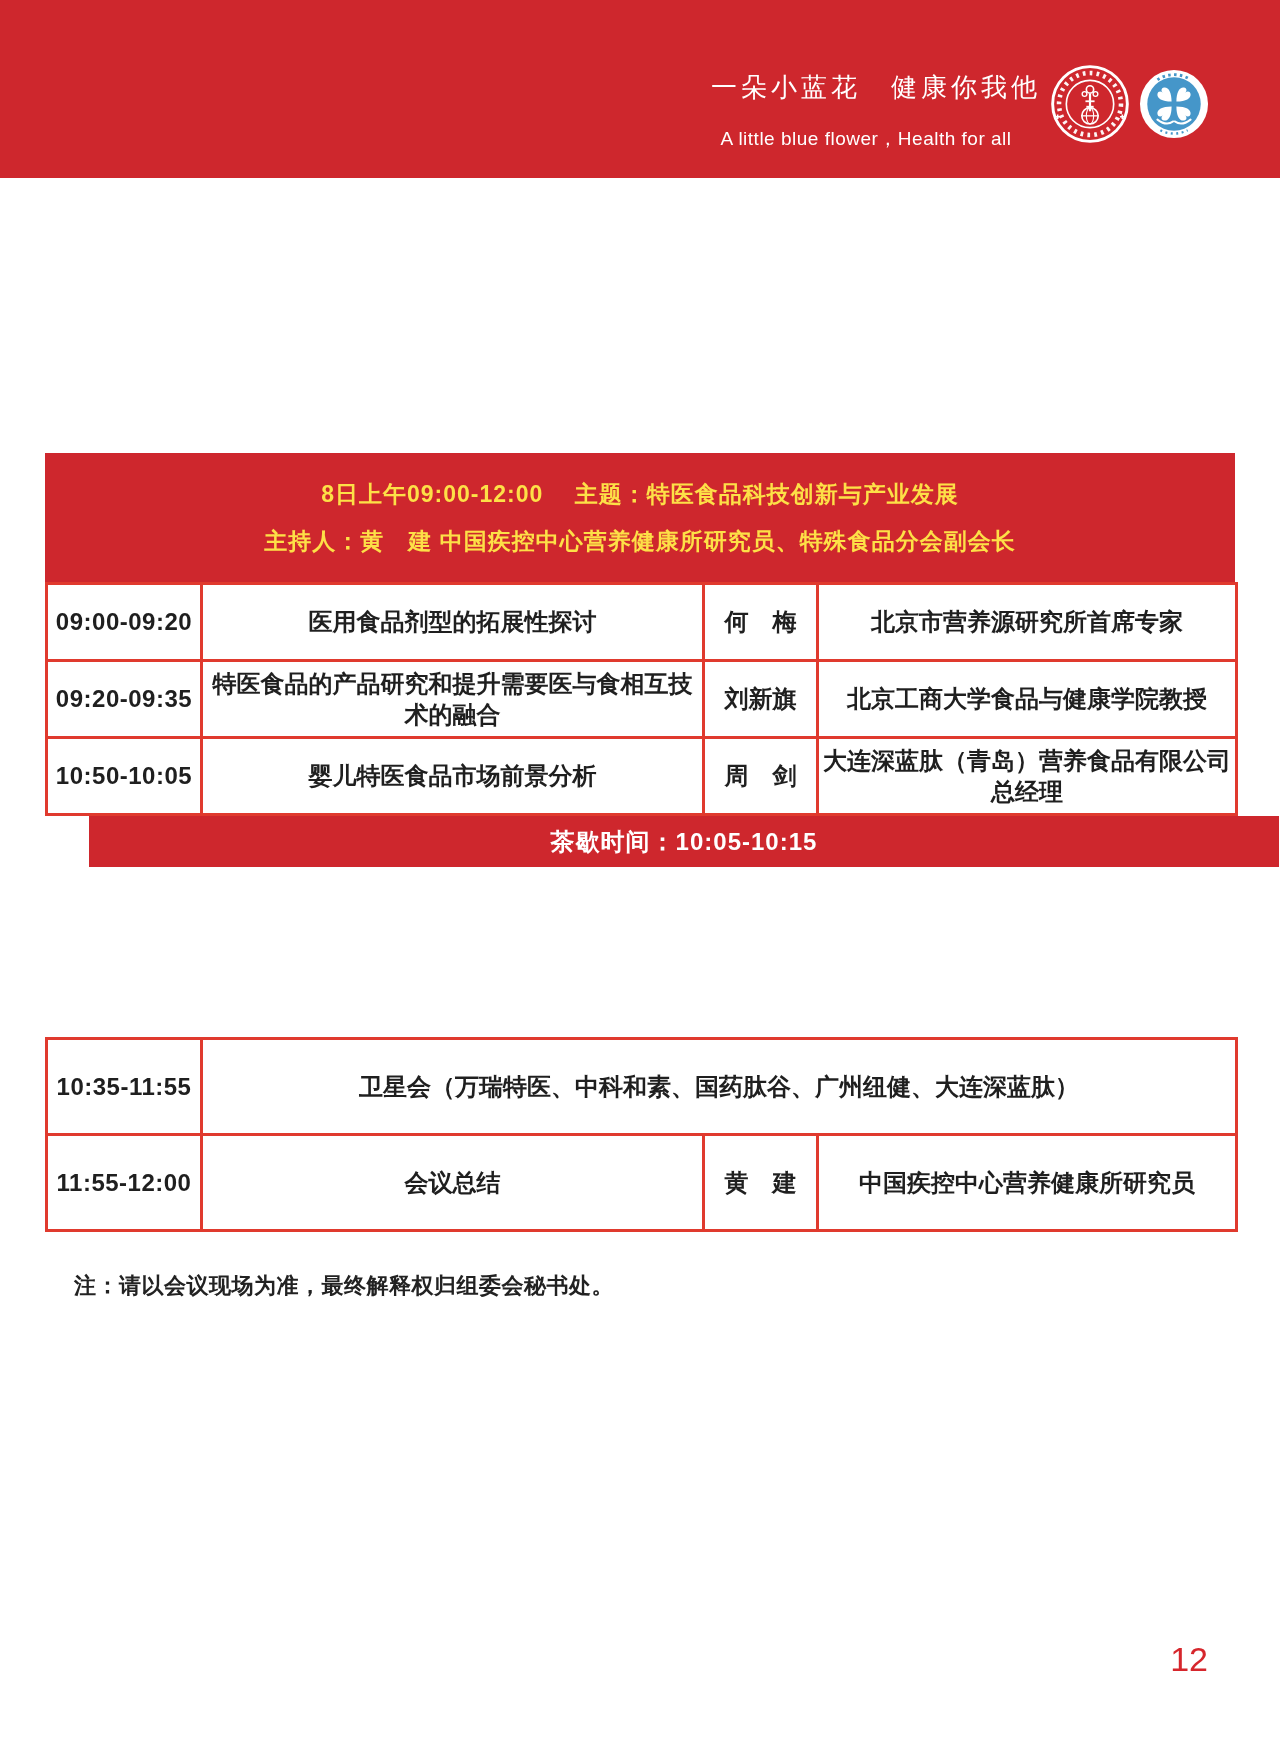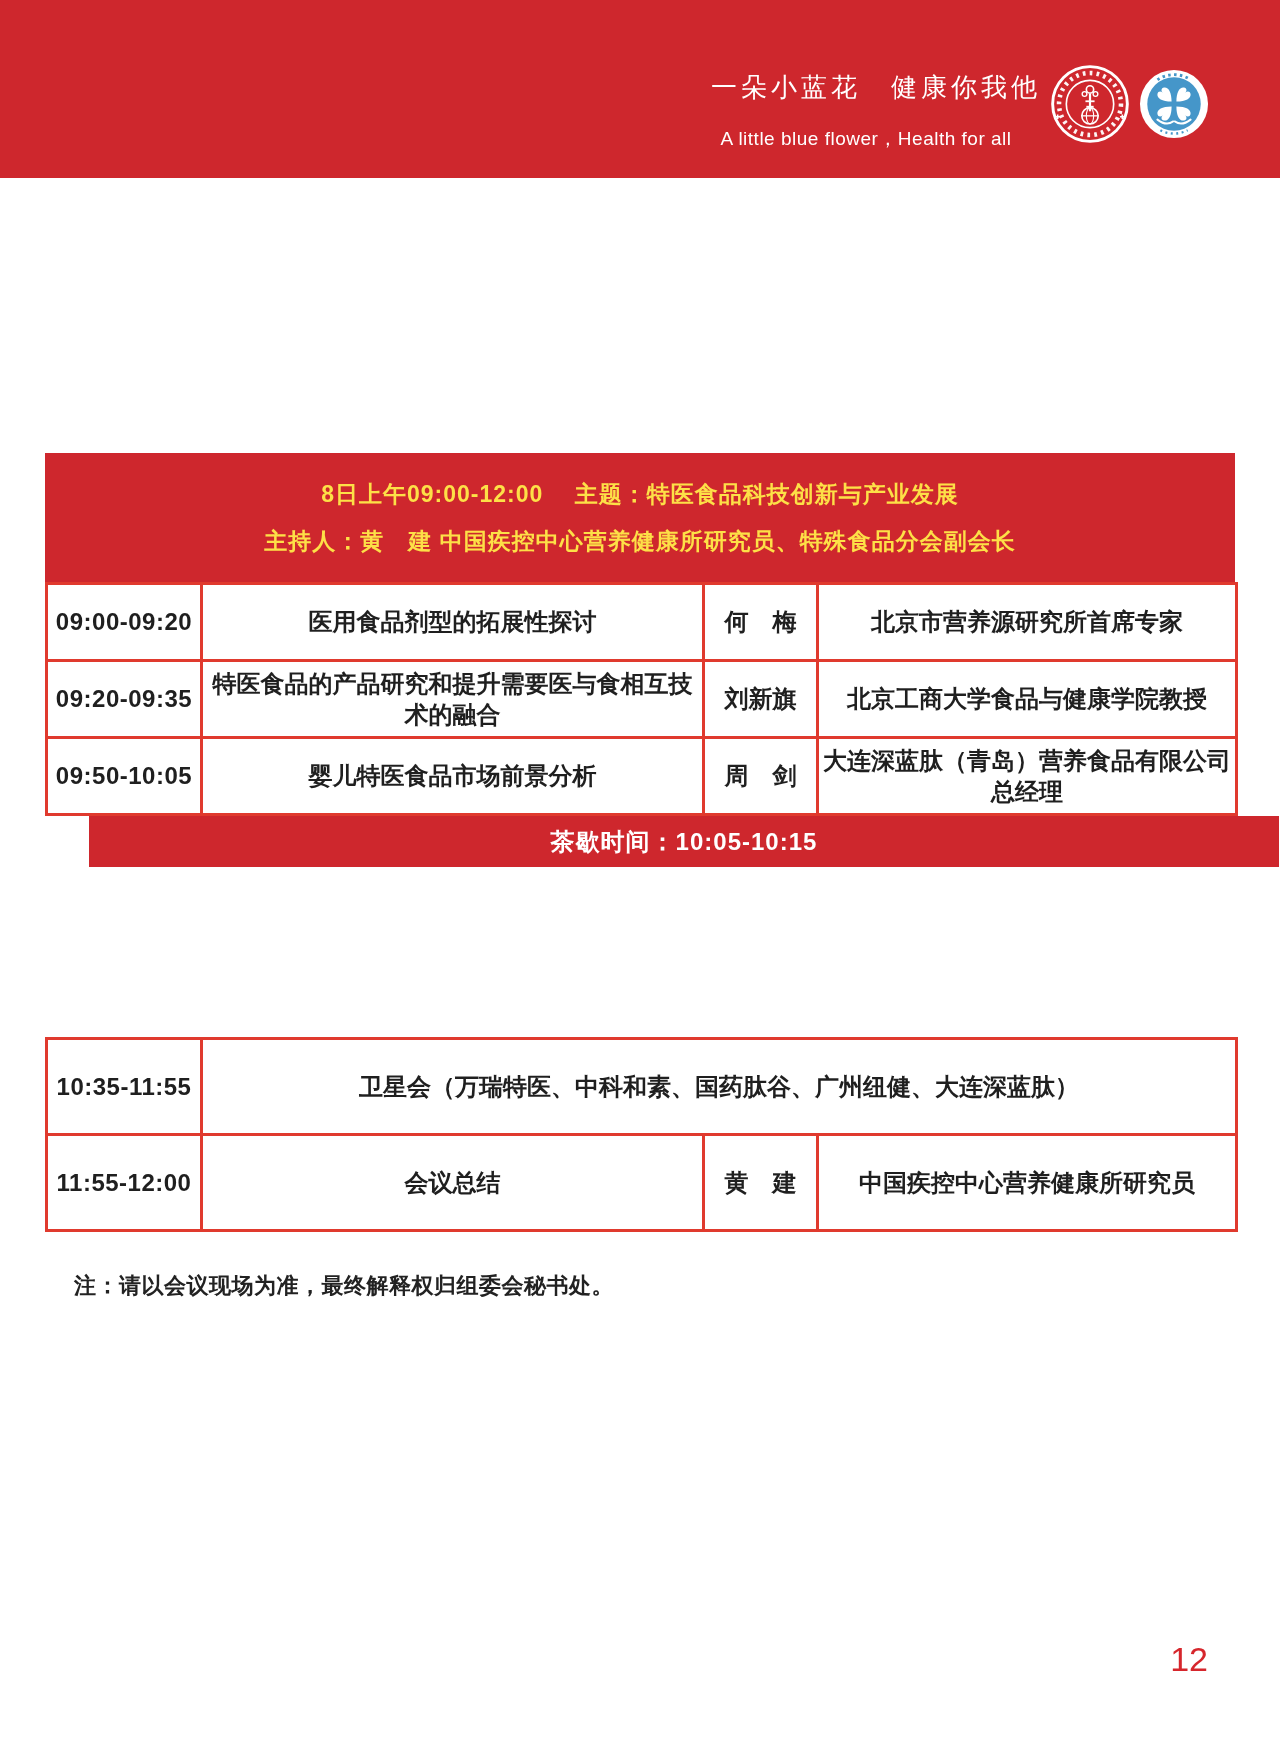--- a/index.html
+++ b/index.html
@@ -136,21 +136,21 @@
         <td>何　梅</td>
         <td>北京市营养源研究所首席专家</td>
       </tr>
       <tr>
         <td class="t-time">09:20-09:35</td>
         <td>特医食品的产品研究和提升需要医与食相互技术的融合</td>
         <td>刘新旗</td>
         <td>北京工商大学食品与健康学院教授</td>
       </tr>
       <tr>
-        <td class="t-time">09:50-10:05</td>
+        <td class="t-time">10:50-10:05</td>
         <td>婴儿特医食品市场前景分析</td>
         <td>周　剑</td>
         <td>大连深蓝肽（青岛）营养食品有限公司总经理</td>
       </tr>
     </tbody>
   </table>
   <div class="tea-band">茶歇时间：10:05-10:15</div>
 </section>
 
 <section class="agenda agenda-late">

